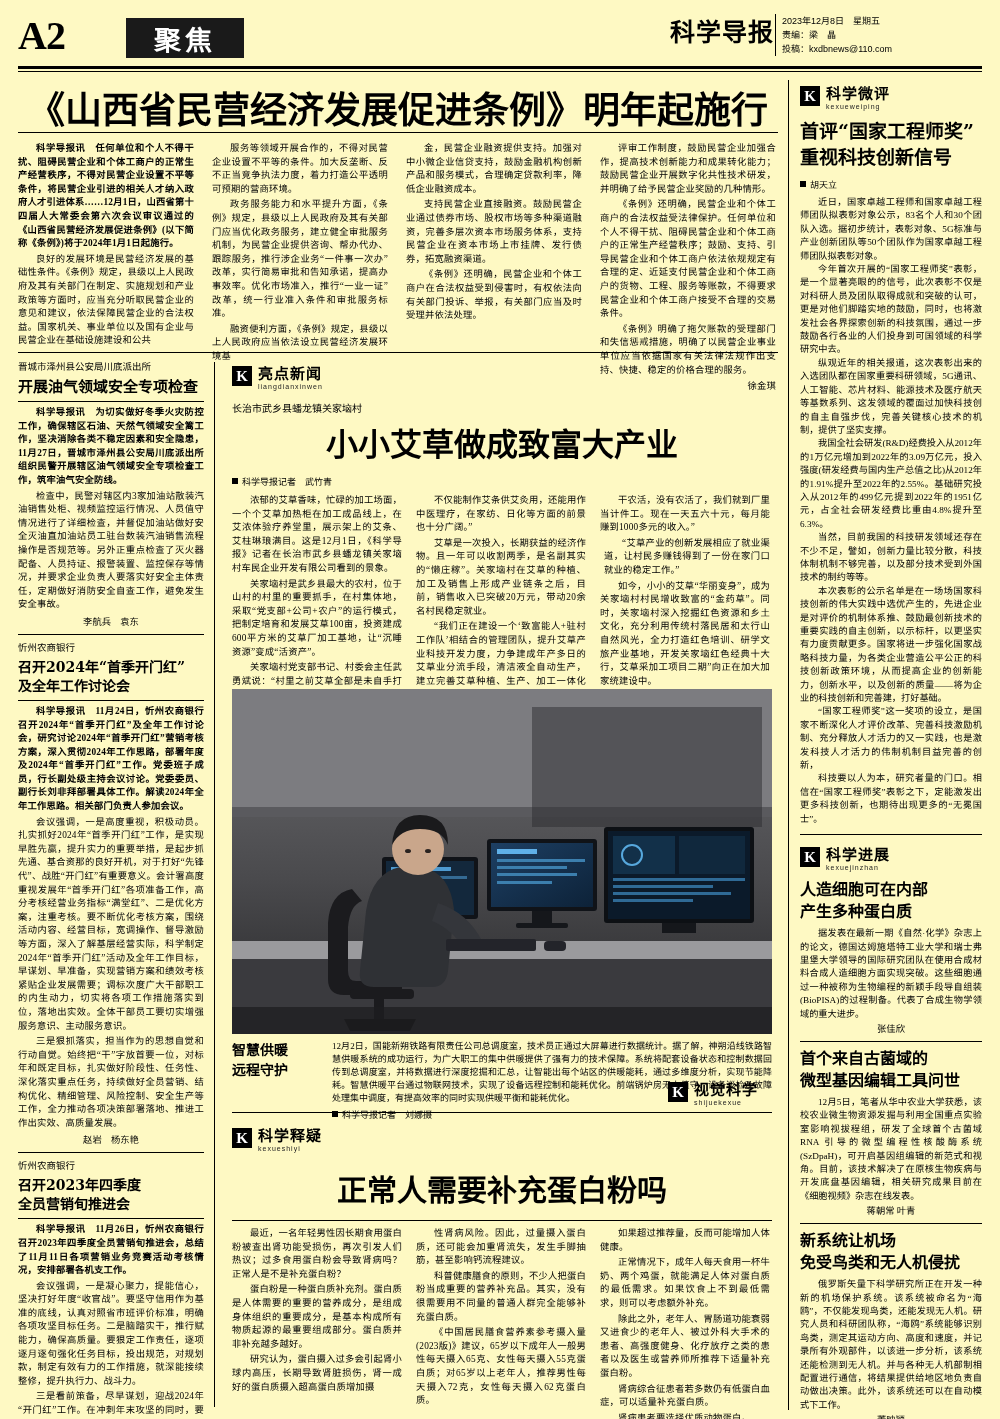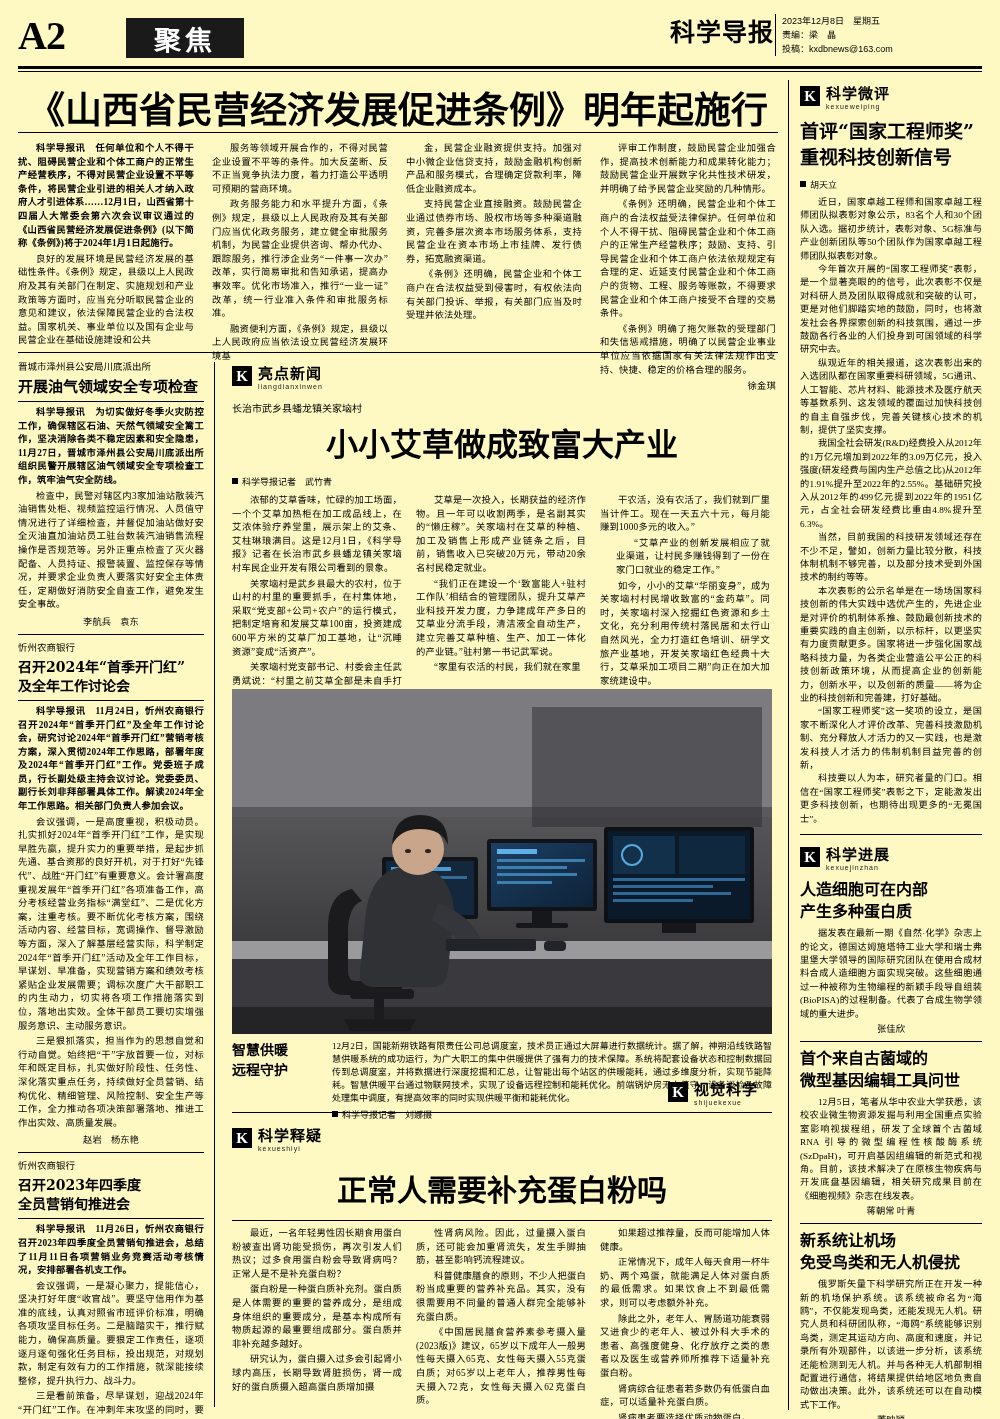--- a/index.html
+++ b/index.html
@@ -64,21 +64,21 @@
 
 <div class="page">
 
   <div class="masthead">
     <div class="folio">A2</div>
     <div class="section-badge">聚焦</div>
     <div class="paper-name">科学导报</div>
     <div class="mh-meta">
       <div>2023年12月8日　星期五</div>
       <div>责编：梁　晶</div>
-      <div>投稿：kxdbnews@163.com</div>
+      <div>投稿：kxdbnews@110.com</div>
     </div>
   </div>
   <div class="rule-top"></div>
   <div class="rule-top2"></div>
 
   <div class="main-head">《山西省民营经济发展促进条例》明年起施行</div>
   <div class="rule-under-head"></div>
 
   <div class="lead-col body-txt" style="left:18px;">
     <p class="lead">科学导报讯　任何单位和个人不得干扰、阻碍民营企业和个体工商户的正常生产经营秩序，不得对民营企业设置不平等条件，将民营企业引进的相关人才纳入政府人才引进体系……12月1日，山西省第十四届人大常委会第六次会议审议通过的《山西省民营经济发展促进条例》(以下简称《条例》)将于2024年1月1日起施行。</p>
@@ -165,27 +165,28 @@
     <div class="mid-headline" style="margin-top:4px;">小小艾草做成致富大产业</div>
     <div class="srcline" style="margin-top:10px;"><span class="sq"></span><span>科学导报记者　武竹青</span></div>
 
     <div style="display:flex;gap:14px;margin-top:6px;">
       <div class="body-txt" style="width:170px;">
         <p style="margin:0 0 2px 0;text-indent:18px;">浓郁的艾草香味，忙碌的加工场面，一个个艾草加热柜在加工成品线上，在艾浓体验疗养堂里，展示架上的艾条、艾柱琳琅满目。这是12月1日，《科学导报》记者在长治市武乡县蟠龙镇关家垴村车民企业开发有限公司看到的景象。</p>
         <p style="margin:0 0 2px 0;text-indent:18px;">关家垴村是武乡县最大的农村，位于山村的村里的重要抓手，在村集体地，采取“党支部+公司+农户”的运行模式，把制定培育和发展艾草100亩，投资建成600平方米的艾草厂加工基地，让“沉睡资源”变成“活资产”。</p>
         <p style="margin:0 0 2px 0;text-indent:18px;">关家垴村党支部书记、村委会主任武勇斌说：“村里之前艾草全部是未自手打珍战乡的鲜艾，艾草全身都是宝，</p>
       </div>
       <div class="body-txt" style="width:170px;">
+        <p style="margin:0 0 2px 0;text-indent:18px;">不仅能制作艾条供艾灸用，还能用作中医理疗，在家纺、日化等方面的前景也十分广阔。”</p>
         <p style="margin:0 0 2px 0;text-indent:18px;">艾草是一次投入，长期获益的经济作物。且一年可以收割两季，是名副其实的“懒庄稼”。关家垴村在艾草的种植、加工及销售上形成产业链条之后，目前，销售收入已突破20万元，带动20余名村民稳定就业。</p>
         <p style="margin:0 0 2px 0;text-indent:18px;">“我们正在建设一个‘致富能人+驻村工作队’相结合的管理团队，提升艾草产业科技开发力度，力争建成年产多日的艾草业分流手段，清洁液全自动生产，建立完善艾草种植、生产、加工一体化的产业链。”驻村第一书记武军说。</p>
         <p style="margin:0 0 2px 0;text-indent:18px;">“家里有农活的村民，我们就在家里</p>
       </div>
       <div class="body-txt" style="width:170px;">
         <p style="margin:0 0 2px 0;text-indent:18px;">干农活，没有农活了，我们就到厂里当计件工。现在一天五六十元，每月能赚到1000多元的收入。”</p>
-        <p style="margin:0 0 2px 16px;text-indent:18px;">“艾草产业的创新发展相应了就业渠道，让村民多赚钱得到了一份在家门口就业的稳定工作。”</p>
+        <p style="margin:0 0 2px 4px;text-indent:18px;">“艾草产业的创新发展相应了就业渠道，让村民多赚钱得到了一份在家门口就业的稳定工作。”</p>
         <p style="margin:0 0 2px 0;text-indent:18px;">如今，小小的艾草“华丽变身”，成为关家垴村村民增收致富的“金药草”。同时，关家垴村深入挖掘红色资源和乡土文化，充分利用传统村落民居和太行山自然风光，全力打造红色培训、研学文旅产业基地，开发关家垴红色经典十大行，艾草采加工项目二期”向正在加大加家统建设中。</p>
         <p style="margin:0 0 2px 0;text-indent:18px;">关上其实，下一步，关家垴村将大力提升基础设施和公共服务，夯实生产生活基础，扩大艾草规模种植，探索完善艾草种植产业、深度化道建规模化，农民增收致富，农村文明进步。</p>
       </div>
     </div>
   </div>
 
   <div class="photo" style="left:232px;top:689px;width:540px;height:345px;">
     <svg width="540" height="345" viewBox="0 0 540 345">
       <defs>
         <linearGradient id="bgd" x1="0" y1="0" x2="0" y2="1">

